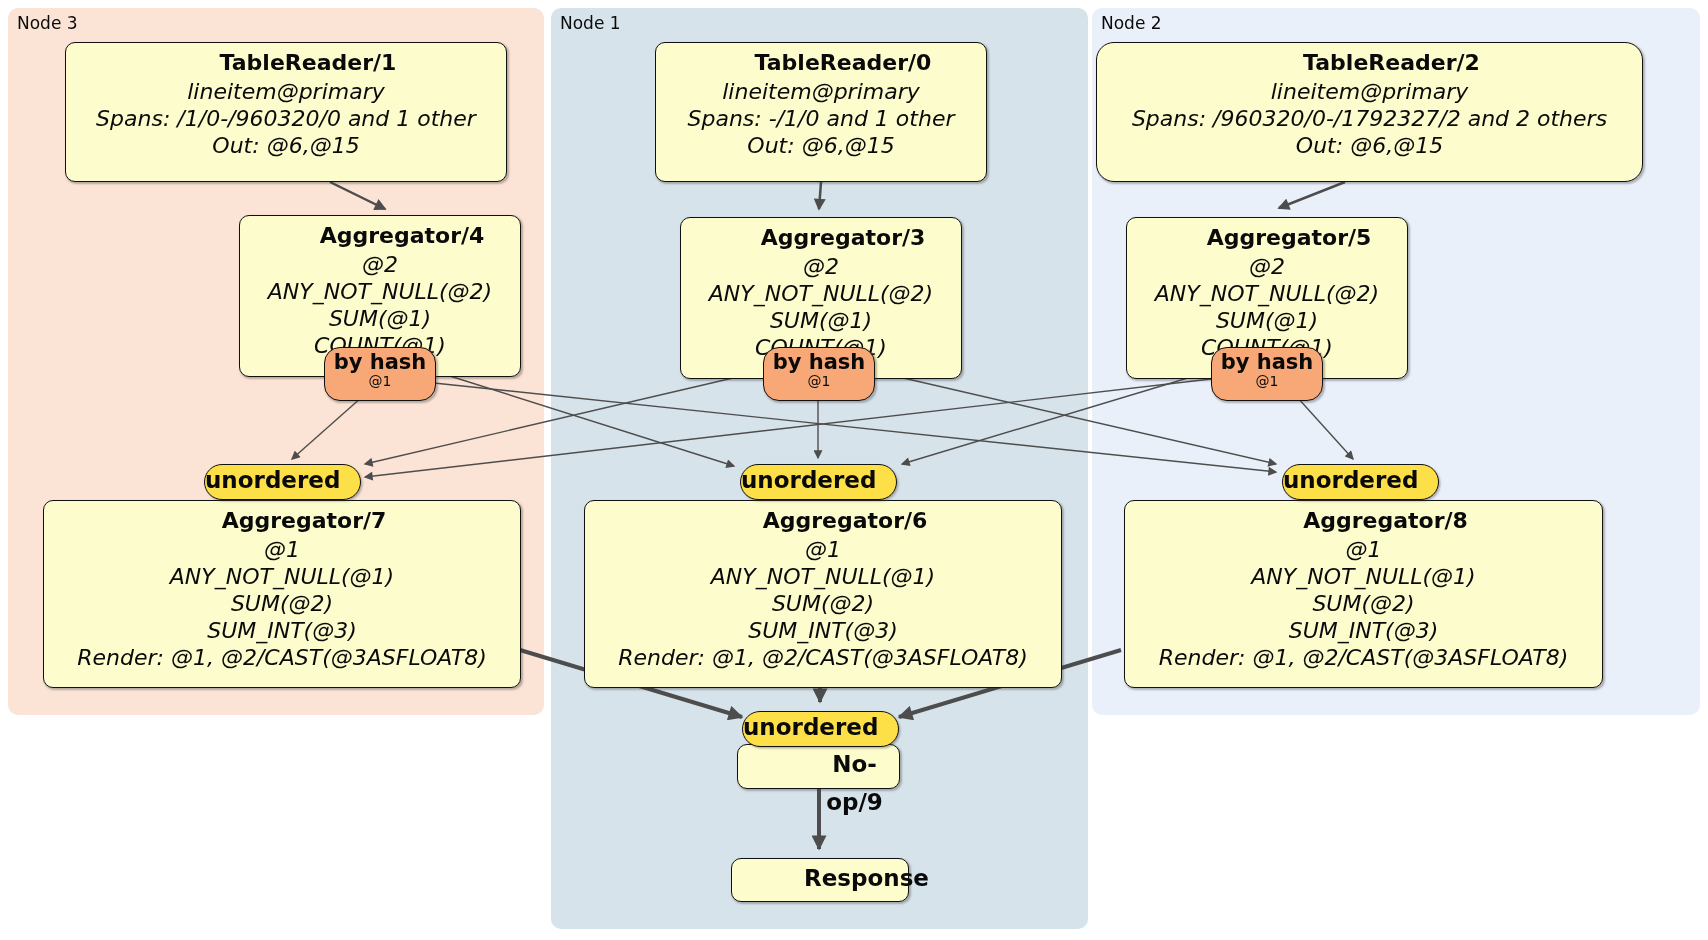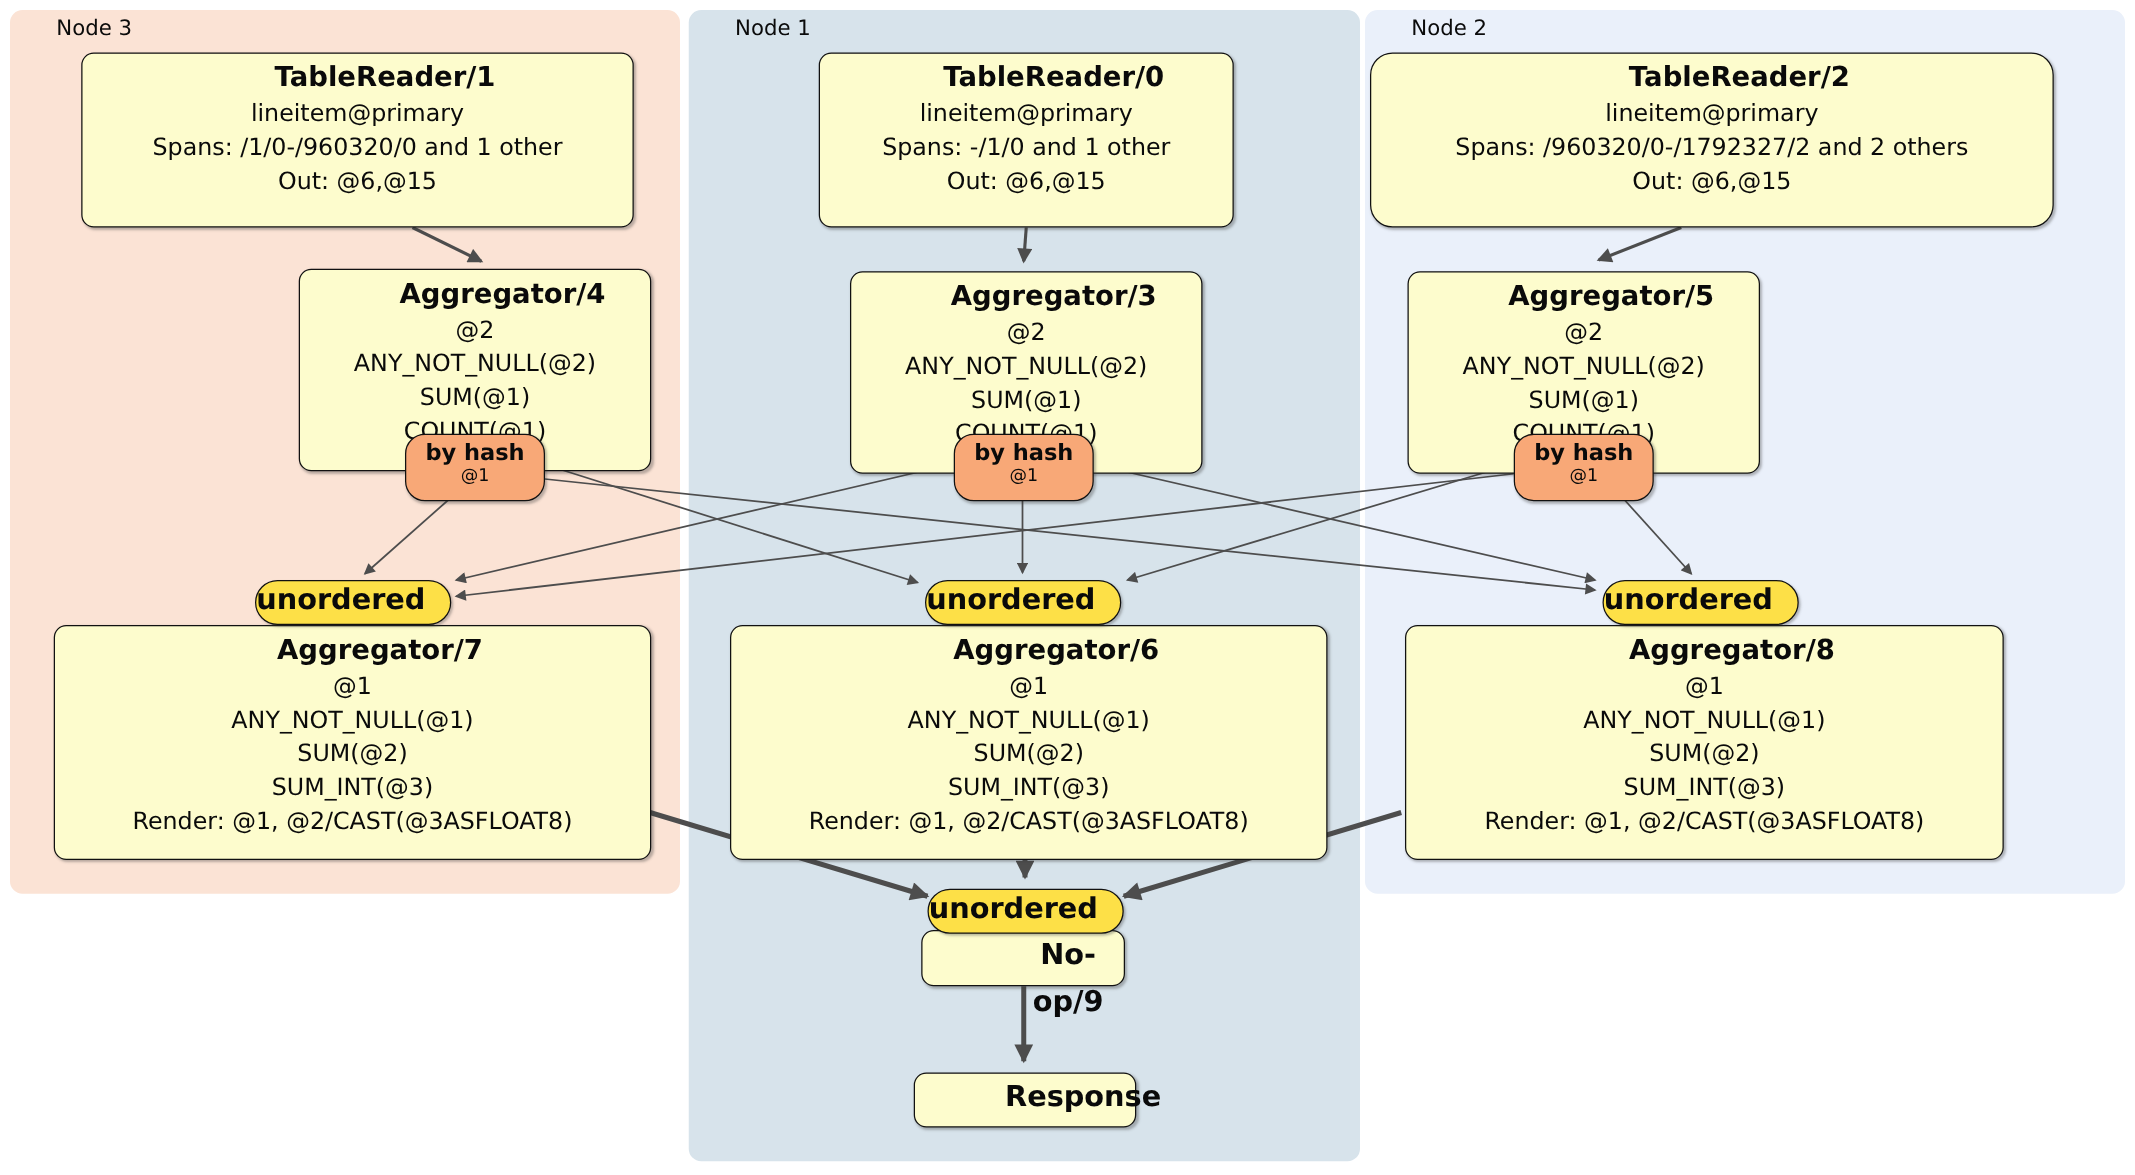--- a/index.html
+++ b/index.html
@@ -1,34 +1,34 @@
 <!DOCTYPE html>
 <html><head>
 <meta charset="utf-8">
 <style>
   html,body{margin:0;padding:0;background:#ffffff;}
   body{font-family:"DejaVu Sans","Liberation Sans",sans-serif;}
   #stage{position:relative;width:1708px;height:940px;overflow:hidden;background:#ffffff;}
 
   .panel{position:absolute;border-radius:10px;}
-  .panel-label{position:absolute;left:9px;top:5px;font-size:17px;color:#0b0b0b;margin-left:28px;}
+  .panel-label{position:absolute;left:9px;top:5px;font-size:17px;color:#0b0b0b;}
 
   #edges{position:absolute;left:0;top:0;z-index:2;pointer-events:none;}
 
   .box{position:absolute;z-index:3;background:#fdfccd;border:1.5px solid #111;
        border-radius:10px;text-align:center;color:#0a0a0a;
        box-shadow:1.5px 1.5px 2px rgba(60,60,60,.35);}
   .box .title{font-weight:bold;font-size:22px;line-height:30px;padding-top:5px;padding-left:44px;}
-  .box .line{font-size:19px;line-height:27px;white-space:nowrap;}
+  .box .line{font-size:22px;line-height:27px;white-space:nowrap;font-style:italic;}
   .box.small .title{font-size:23px;line-height:38px;padding-top:0;margin-left:28px;}
 
   .router{position:absolute;z-index:4;width:110px;height:52px;background:#f8a877;
           border:1.5px solid #111;border-radius:16px;text-align:center;color:#0a0a0a;
           box-shadow:1.5px 1.5px 2px rgba(60,60,60,.35);}
-  .router .rlabel{font-weight:bold;font-size:18px;line-height:21px;padding-top:4px;}
+  .router .rlabel{font-weight:bold;font-size:21px;line-height:21px;padding-top:4px;}
   .router .rdetail{font-size:14px;line-height:17px;}
 
   .sync{position:absolute;z-index:4;width:155px;height:34px;background:#fde047;
         border:1.5px solid #111;border-radius:18px;color:#0a0a0a;
         font-weight:bold;font-size:23px;line-height:31px;
         box-shadow:1.5px 1.5px 2px rgba(60,60,60,.35);}
 </style>
 </head>
 <body>
 

